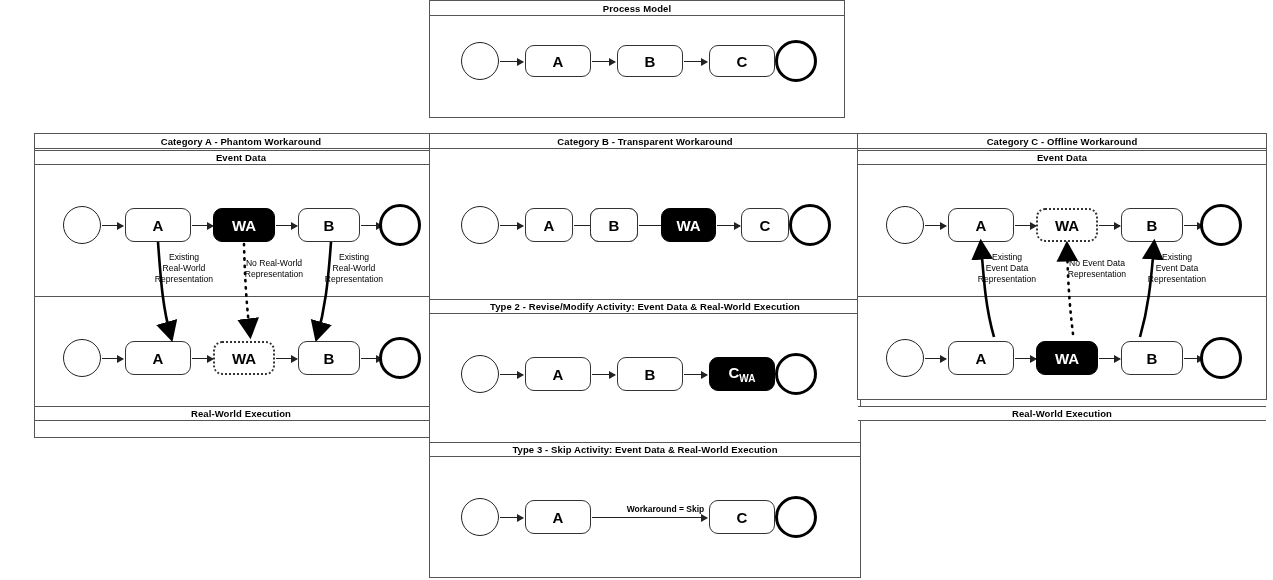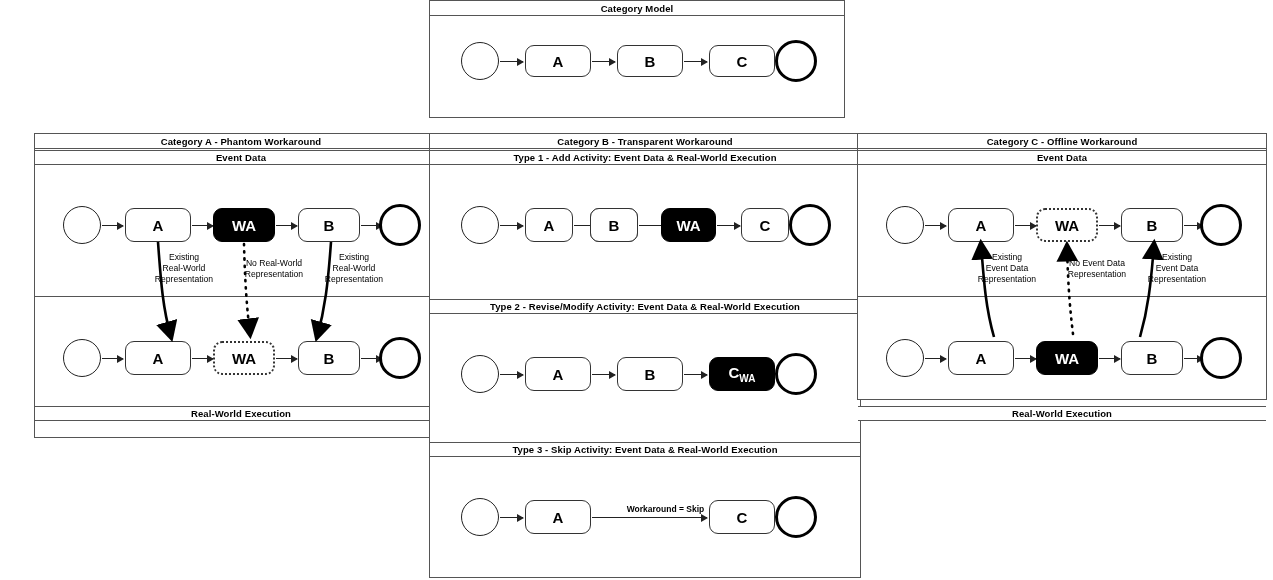--- a/index.html
+++ b/index.html
@@ -43,21 +43,21 @@
     position:absolute;font-size:8.6px;line-height:11px;text-align:center;
     white-space:pre-line;
   }
   svg.conn{position:absolute;left:0;top:0;overflow:visible;pointer-events:none;}
 </style>
 </head>
 <body>
 
 <div class="panel" style="left:429px;top:0px;width:416px;height:118px;">
   <div class="band" style="top:0px;border-top:none;">
-    <span>Category Model</span>
+    <span>Process Model</span>
   </div>
 
   <div class="lane" style="left:0;top:15px;right:0;bottom:0;">
 
     <div class="ev start" style="left:31px;top:26px;width:38px;height:38px;"></div>
     <div class="arrow" style="left:70px;top:45px;width:23px;"></div>
     <div class="task" style="left:95px;top:29px;width:66px;height:32px;">
       <span>A</span>
     </div>
     <div class="arrow" style="left:162px;top:45px;width:23px;"></div>
@@ -147,23 +147,20 @@
     <path d="M296,108 C293,150 290,175 282,203" stroke="#000" stroke-width="2.6" fill="none" marker-end="url(#ahA)"></path>
   </svg>
 </div>
 
 <div class="panel" style="left:429px;top:133px;width:432px;height:445px;">
 
   <div class="band" style="top:0px;border-top:none;">
     <span>Category B - Transparent Workaround</span>
   </div>
 
-  <div class="band" style="top:16px;">
-    <span>Type 1 - Add Activity: Event Data &amp; Real-World Execution</span>
-  </div>
   <div class="lane" style="left:0;top:32px;right:0;height:133px;">
     <div class="ev start" style="left:31px;top:40px;width:38px;height:38px;"></div>
     <div class="arrow" style="left:70px;top:59px;width:23px;"></div>
     <div class="task" style="left:95px;top:42px;width:48px;height:34px;">
       <span>A</span>
     </div>
     <div class="arrow" style="left:144px;top:59px;width:22px;"></div>
     <div class="task" style="left:158px;top:42px;width:48px;height:34px;left:160px;"></div>
     <div class="task" style="left:160px;top:42px;width:48px;height:34px;">
       <span>B</span>

